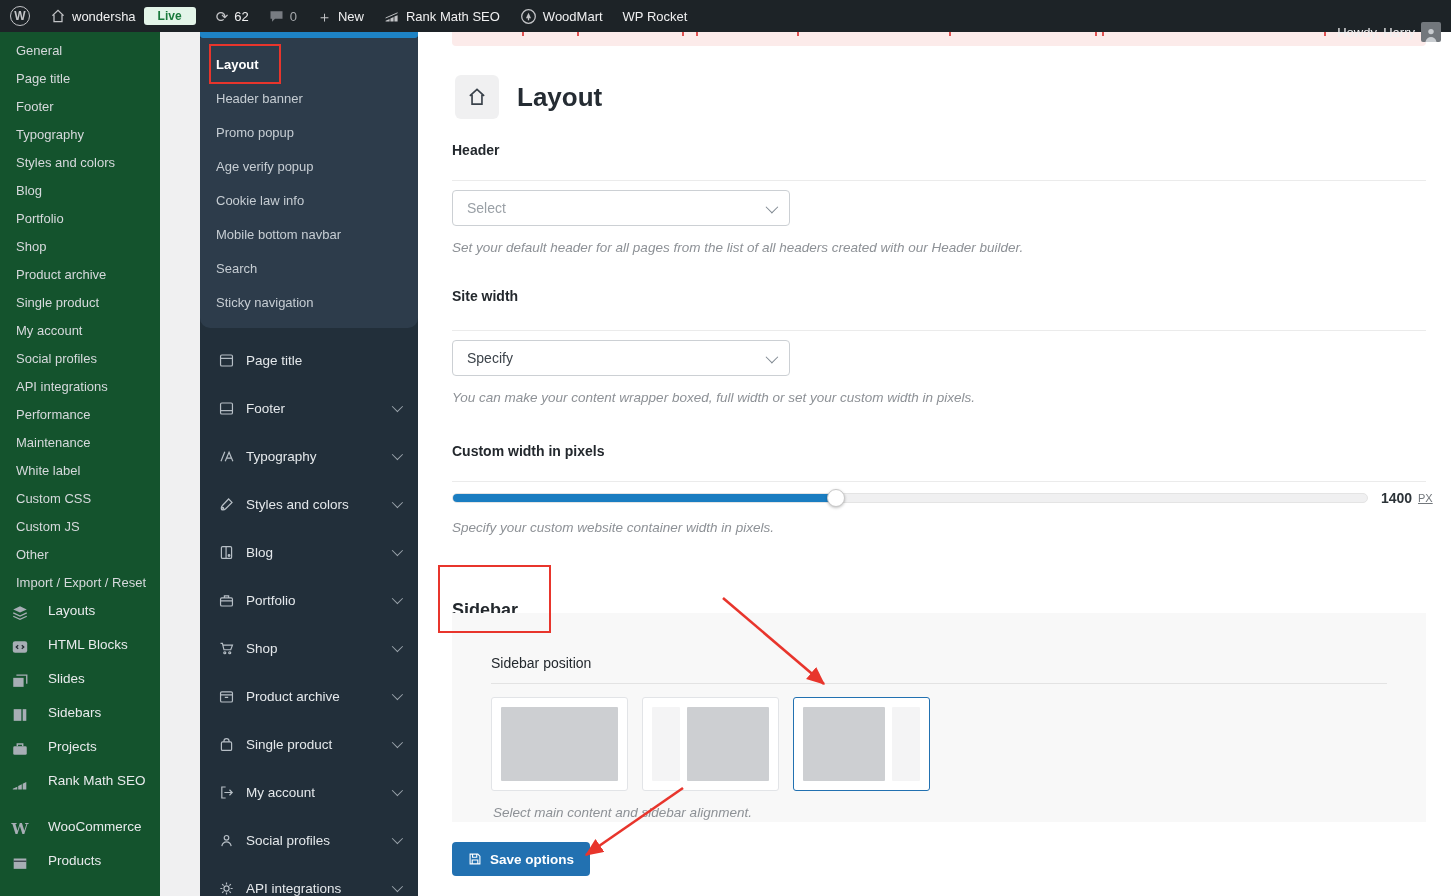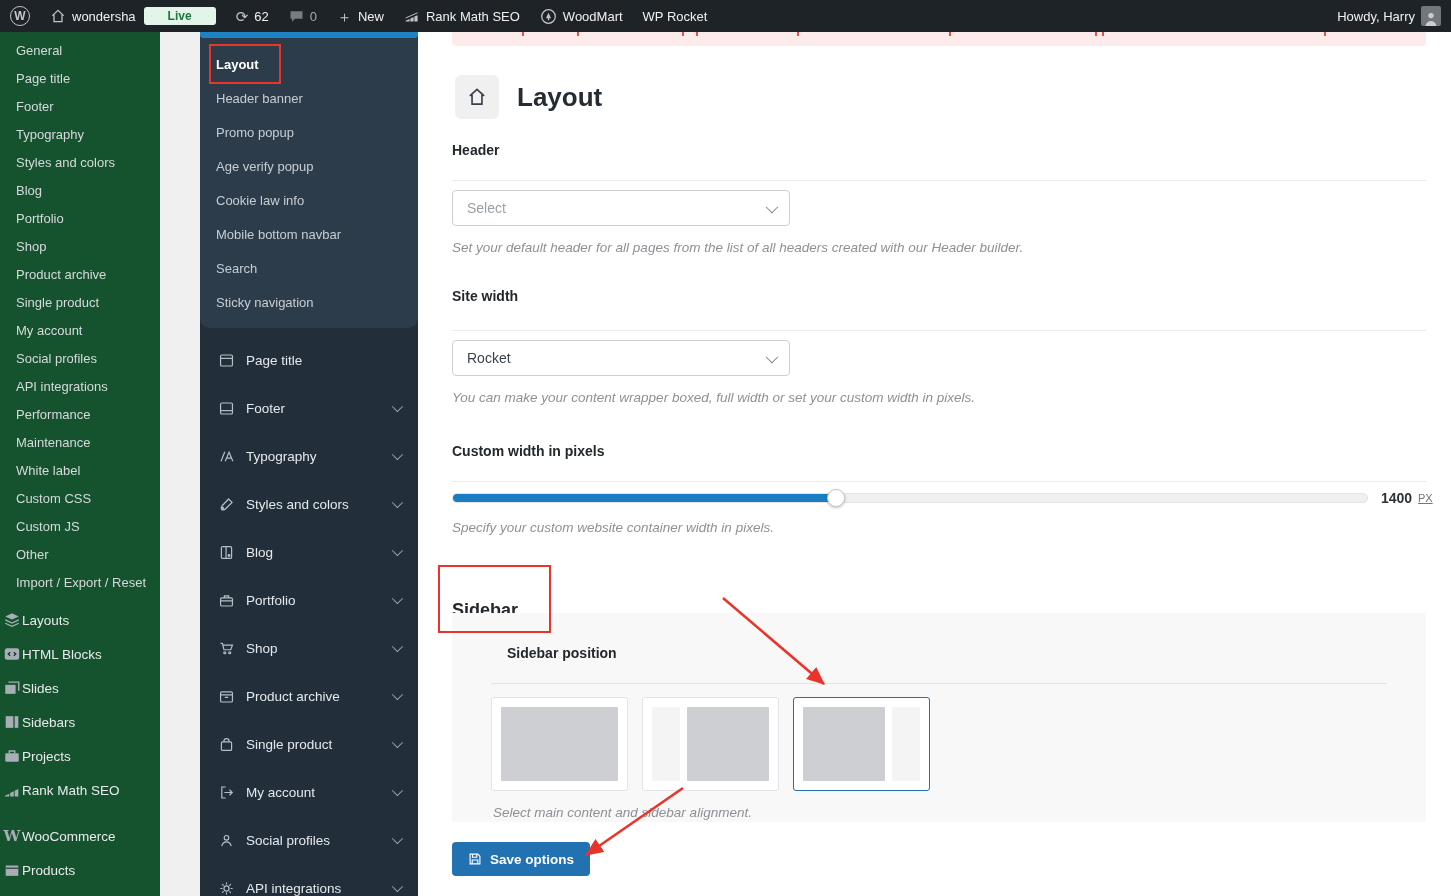--- a/index.html
+++ b/index.html
@@ -7,34 +7,34 @@
   body { font-family:"Liberation Sans", sans-serif; position:relative; background:#fff; }
 
   
   .adminbar { position:absolute; left:0; top:0; width:1451px; height:32px; background:#1d2327;
     display:flex; align-items:center; color:#f0f0f1; font-size:13px; z-index:50; }
   .ab-item { display:flex; align-items:center; gap:6px; padding:0 10px; height:32px; cursor:pointer; }
   .ab-item .glyph { font-size:15px; line-height:1; color:#c3c4c7; }
   .wp-logo { width:20px; height:20px; border:1.6px solid #c3c4c7; border-radius:50%;
     display:flex; align-items:center; justify-content:center; font-size:12px; font-weight:700; color:#c3c4c7; }
   .live-badge { background:#e3f5e9; color:#1a7a3c; font-size:12px; font-weight:600;
-    padding:2px 24px; border-radius:3px; margin-left:2px; }
+    padding:2px 14px; border-radius:3px; margin-left:2px; }
   .count-dim { color:#a7aaad; }
-  .ab-right { position:absolute; right:10px; top:0; height:48px; display:flex; align-items:flex-start; gap:8px; }
+  .ab-right { position:absolute; right:10px; top:0; height:48px; display:flex; align-items:flex-end; gap:8px; }
   .avatar { width:20px; height:20px; background:#72777c; border-radius:2px; display:flex;
     align-items:flex-end; justify-content:center; overflow:hidden; }
   .avatar svg { display:block; }
   .ab-icon svg { display:block; }
 
   
   .wpsidebar { position:absolute; left:0; top:32px; width:160px; height:864px; background:#14532d; overflow:hidden; }
   .wp-sub-item { height:28px; line-height:28px; padding-left:16px; color:#d6d9dc; font-size:13px; cursor:pointer; }
   .wp-sub-wrap { padding-top:5px; }
   .wp-menu-wrap { padding-top:6px; }
-  .wp-menu-item { height:34px; display:flex; align-items:center; gap:0; padding-left:2px;
+  .wp-menu-item { height:34px; display:flex; gap:18px; padding-left:10px;
     color:#e8eaec; font-size:13.5px; font-weight:400; cursor:pointer; }
   .wp-menu-item .micon { width:20px; height:20px; color:#a7aeb5; display:flex; align-items:center; justify-content:center; }
   .wp-sep { height:12px; }
   .woo-w { font-weight:800; font-size:15px; color:#a7aeb5; font-family:"DejaVu Serif", serif; }
 
   
   .gap-strip { position:absolute; left:160px; top:32px; width:40px; height:864px; background:#f0f0f1; }
   .themenav { position:absolute; left:200px; top:32px; width:218px; height:864px; background:#222f3a; overflow:hidden; }
   .tn-bluebar { height:6px; background:#1e83c5; border-radius:0 0 3px 3px; }
   .tn-subblock { background:#2d3c4b; border-radius:0 0 10px 10px; padding:10px 0 8px 0; }
@@ -73,21 +73,21 @@
     border:1px solid #e4e4e4; border-radius:6px; cursor:pointer; }
   .slider-fill { height:100%; width:41.9%; background:#1a7dc1; border-radius:6px 0 0 6px; }
   .slider-handle { position:absolute; top:-5px; left:calc(41.9% - 9px); width:18px; height:18px;
     background:#fff; border:1px solid #c8c8c8; border-radius:50%; box-shadow:0 1px 3px rgba(0,0,0,.25); cursor:grab; }
   .slider-val { position:absolute; left:963px; top:458px; font-size:14px; font-weight:600; color:#2c3338; }
   .slider-unit { position:absolute; left:1000px; top:460px; font-size:11px; color:#72777c;
     text-decoration:underline; cursor:pointer; }
 
   .sb-heading { position:absolute; left:34px; top:568px; font-size:18px; font-weight:600; color:#23282d; }
   .sb-panel { position:absolute; left:34px; top:581px; width:974px; height:209px; background:#f8f8f8; }
-  .sb-pos-label { position:absolute; left:39px; top:32px; font-size:14px; font-weight:700; color:#23282d;margin-left:16px; }
+  .sb-pos-label { position:absolute; left:39px; top:42px; font-size:14px; font-weight:400; color:#23282d; }
   .sb-pos-divider { position:absolute; left:39px; top:70px; width:896px; height:1px; background:#e3e3e3; }
   .cards { position:absolute; left:39px; top:84px; display:flex; gap:14px; }
   .card { width:137px; height:94px; background:#fff; border:1px solid #e2e4e7; border-radius:3px;
     padding:9px; display:flex; gap:7px; cursor:pointer; }
   .card.selected { border:1.5px solid #2271b1; }
   .blk-main { background:#cdcfd2; border-radius:1px; flex:1; }
   .blk-side { background:#f4f4f5; border-radius:1px; flex:0 0 28px; }
   .sb-help { position:absolute; left:41px; top:192px; font-size:13.5px; font-style:italic; color:#8d9196; }
 
   .save-btn { position:absolute; left:34px; top:810px; height:34px; background:#2271b1; color:#fff;
@@ -425,21 +425,21 @@
   <div class="divider" style="top:148px"></div>
   <div class="select-box" style="top:158px">
     <span class="val-placeholder">Select</span>
     <span class="sel-chev"></span>
   </div>
   <div class="helper" style="top:208px">Set your default header for all pages from the list of all headers created with our Header builder.</div>
 
   <div class="field-label" style="top:256px">Site width</div>
   <div class="divider" style="top:298px"></div>
   <div class="select-box" style="top:308px">
-    <span class="val">Rocket</span>
+    <span class="val">Specify</span>
     <span class="sel-chev"></span>
   </div>
   <div class="helper" style="top:358px">You can make your content wrapper boxed, full width or set your custom width in pixels.</div>
 
   <div class="field-label" style="top:411px">Custom width in pixels</div>
   <div class="divider" style="top:449px"></div>
   <div class="slider-track">
     <div class="slider-fill"></div>
     <div class="slider-handle"></div>
   </div>

